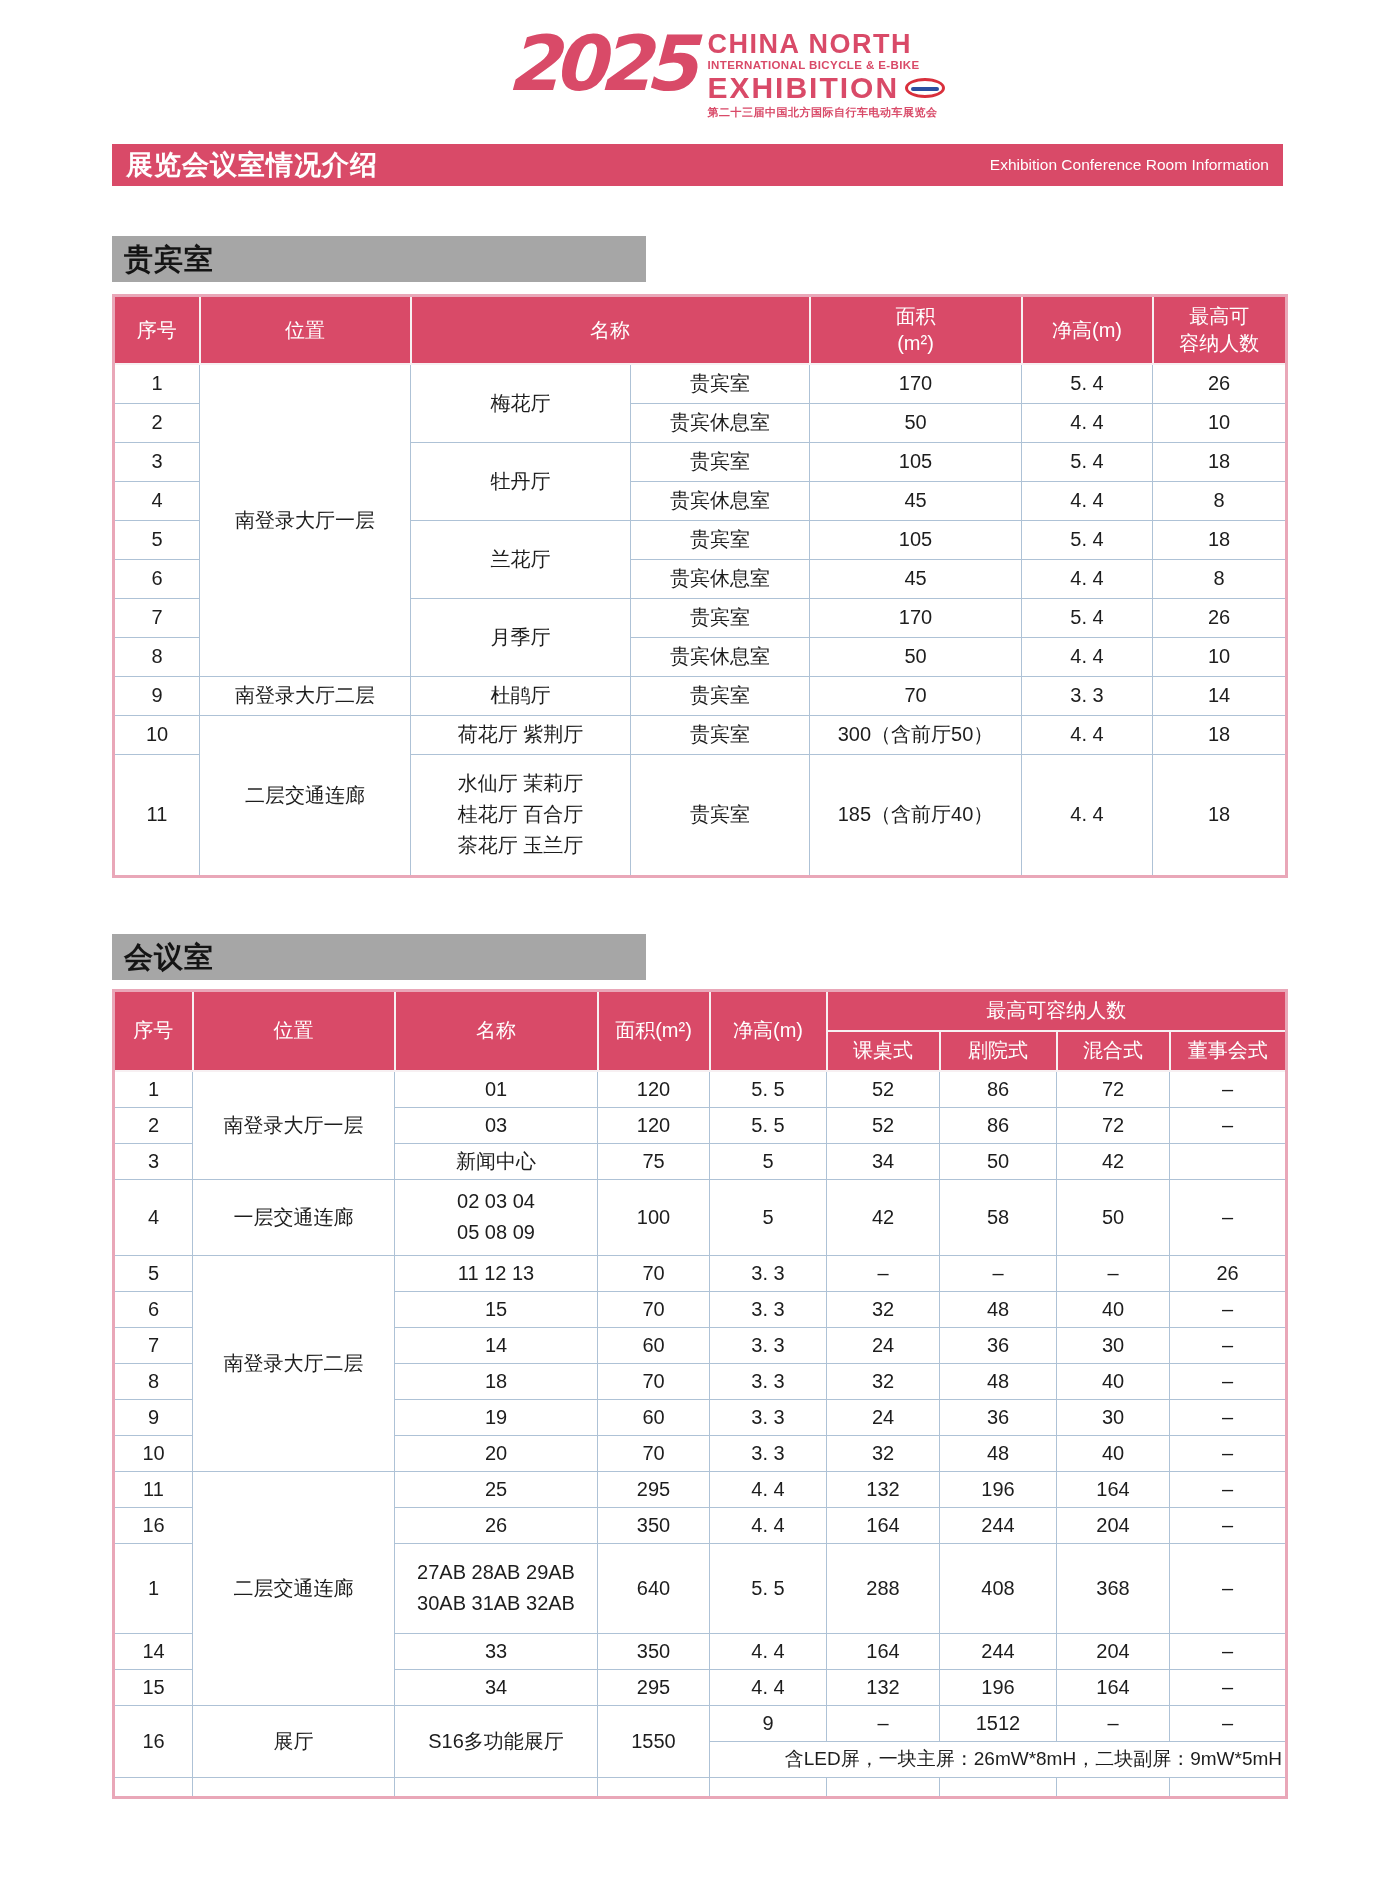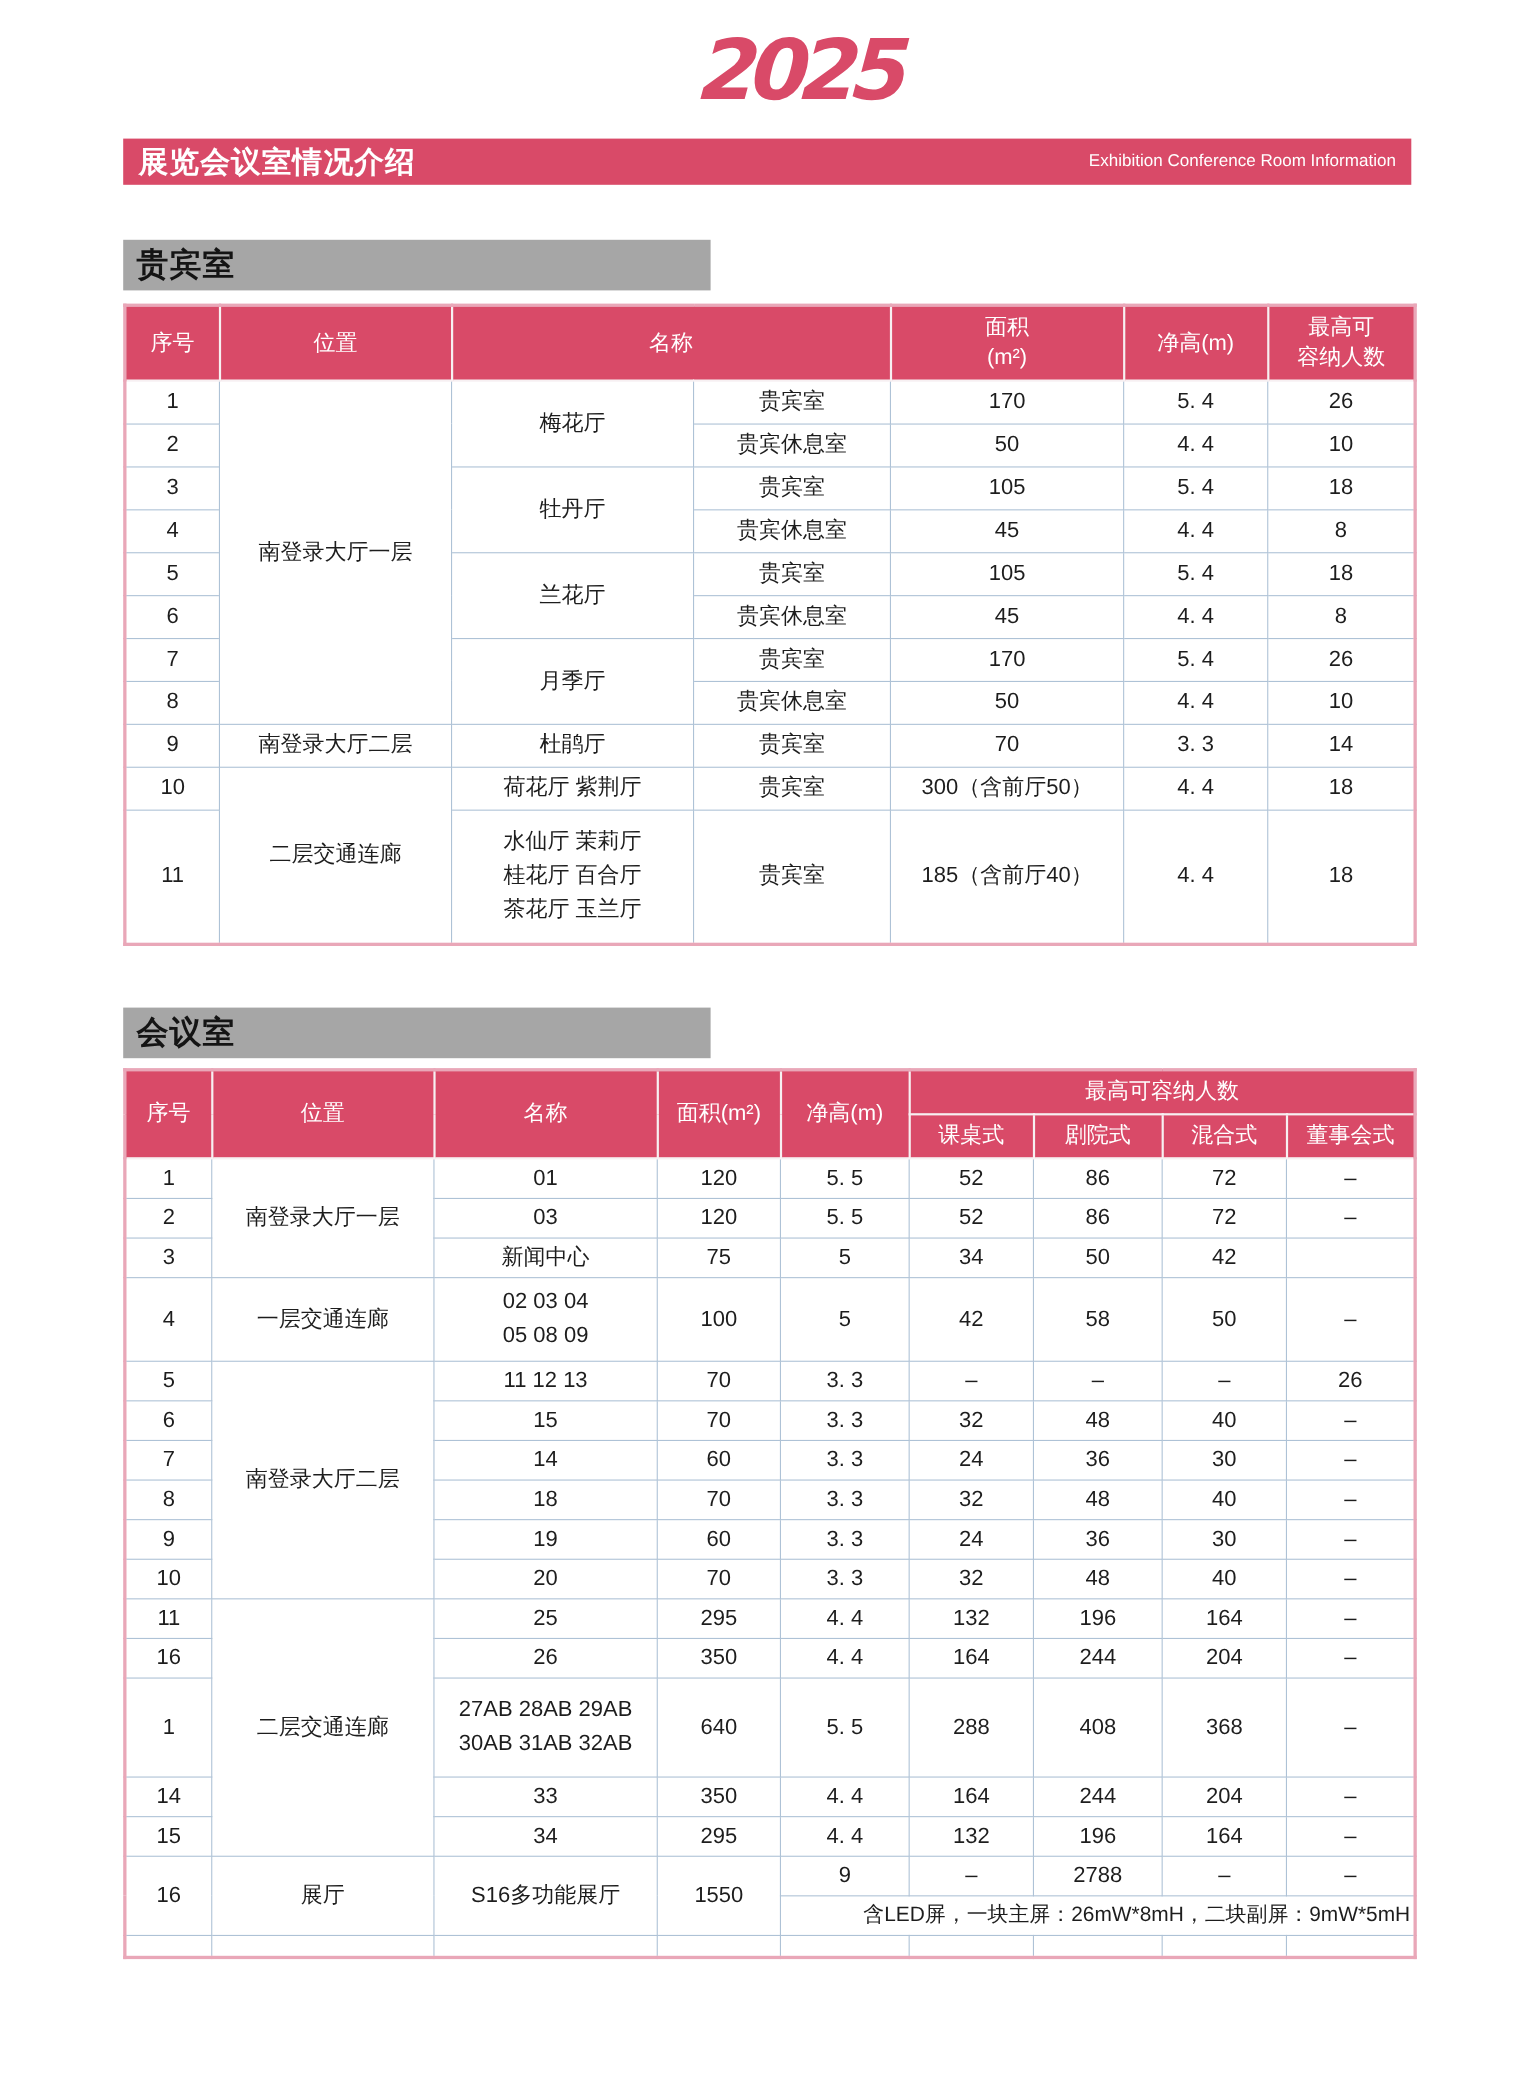--- a/index.html
+++ b/index.html
@@ -60,20 +60,29 @@
   }
   table.grid td.led{text-align:right;padding-left:14px;font-size:19px;}
   .hd66 th{height:58px;}
   .hd36 th{height:30px;}
 </style>
 </head>
 <body>
 
 <div class="logo">
   <div class="logo-year">2025</div>
+  <div class="logo-text">
+    <div class="logo-l1">CHINA NORTH</div>
+    <div class="logo-l2">INTERNATIONAL BICYCLE &amp; E-BIKE</div>
+    <div class="logo-l3">
+      <span>EXHIBITION</span>
+      <span class="logo-badge"></span>
+    </div>
+    <div class="logo-l4">第二十三届中国北方国际自行车电动车展览会</div>
+  </div>
 </div>
 
 <div class="band">
   <span class="band-cn">展览会议室情况介绍</span>
   <span class="band-en">Exhibition Conference Room Information</span>
 </div>
 
 <div class="secbar first">贵宾室</div>
 <table class="grid t1">
   <colgroup>
@@ -376,21 +385,21 @@
         <td>164</td>
         <td>–</td>
       </tr>
       <tr style="height: 34px;">
         <td rowspan="2">16</td>
         <td rowspan="2">展厅</td>
         <td rowspan="2">S16多功能展厅</td>
         <td rowspan="2">1550</td>
         <td>9</td>
         <td>–</td>
-        <td>2788</td>
+        <td>1512</td>
         <td>–</td>
         <td>–</td>
       </tr>
       <tr style="height: 36px;">
         <td colspan="5" class="led">含LED屏，一块主屏：26mW*8mH，二块副屏：9mW*5mH</td>
       </tr>
       <tr style="height: 20px;">
         <td></td>
         <td></td>
         <td></td>

